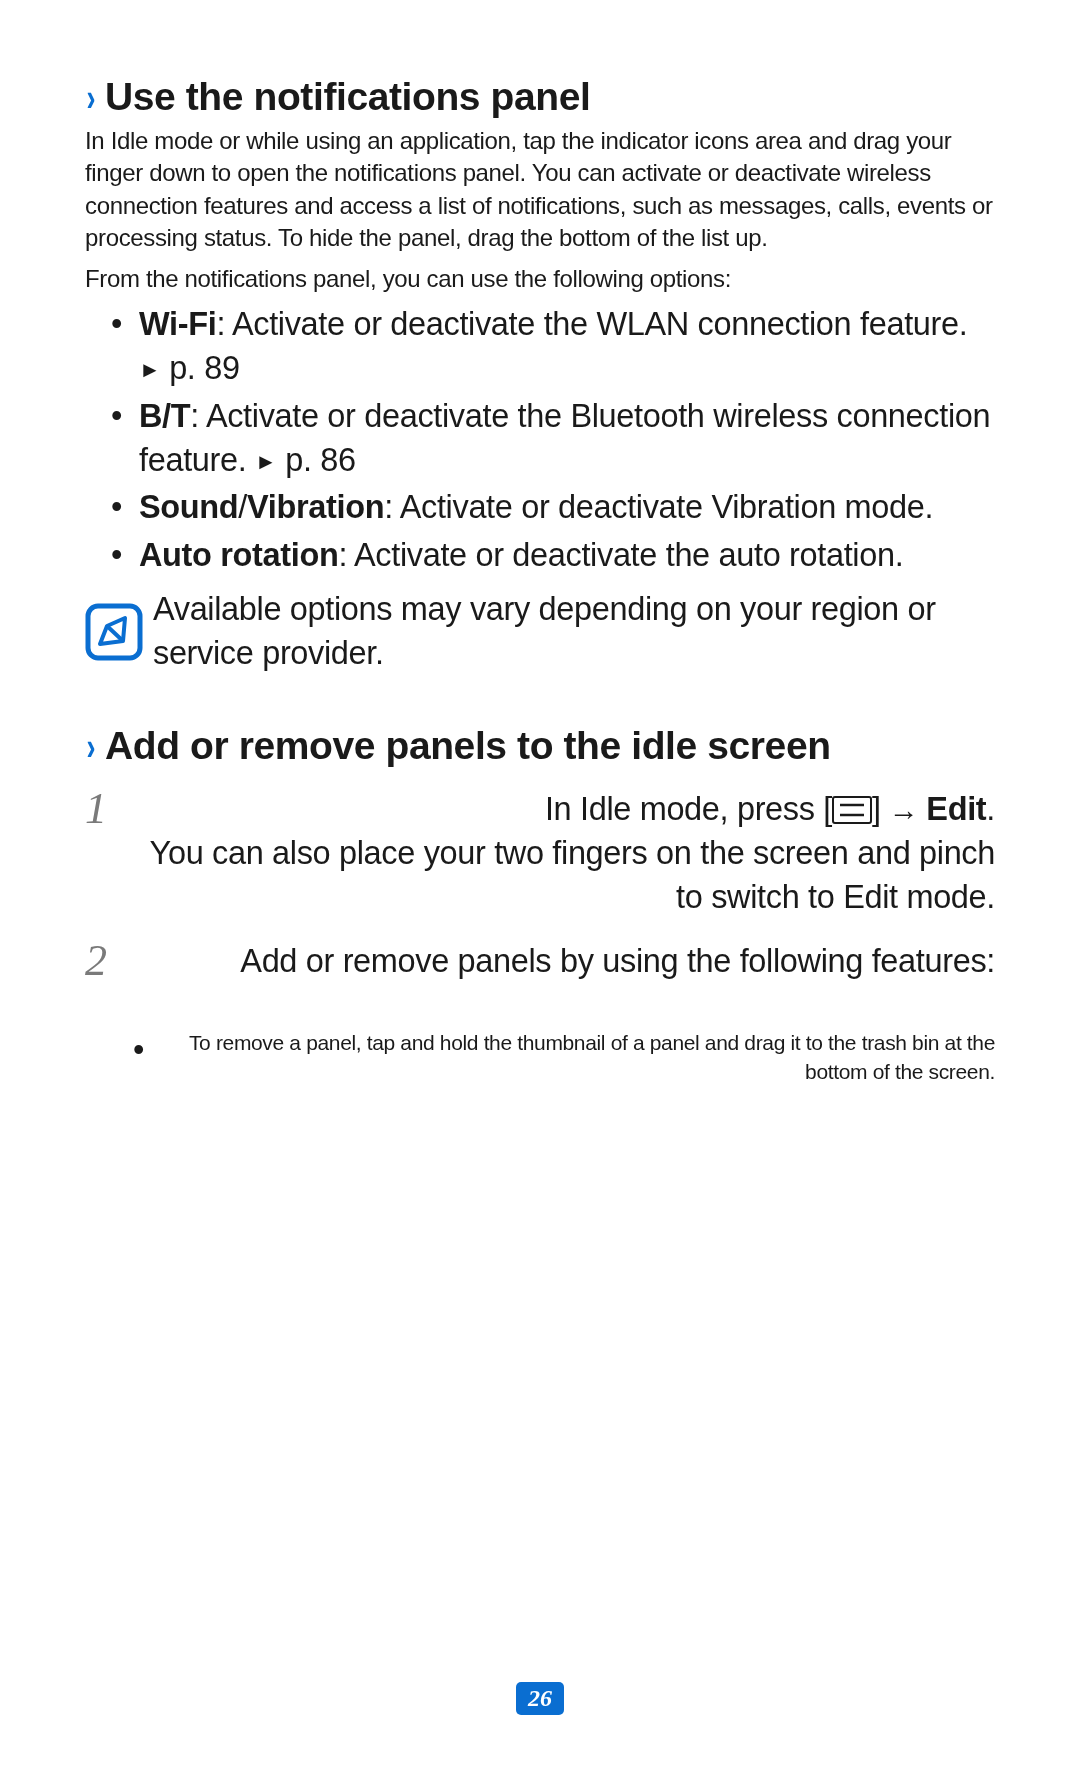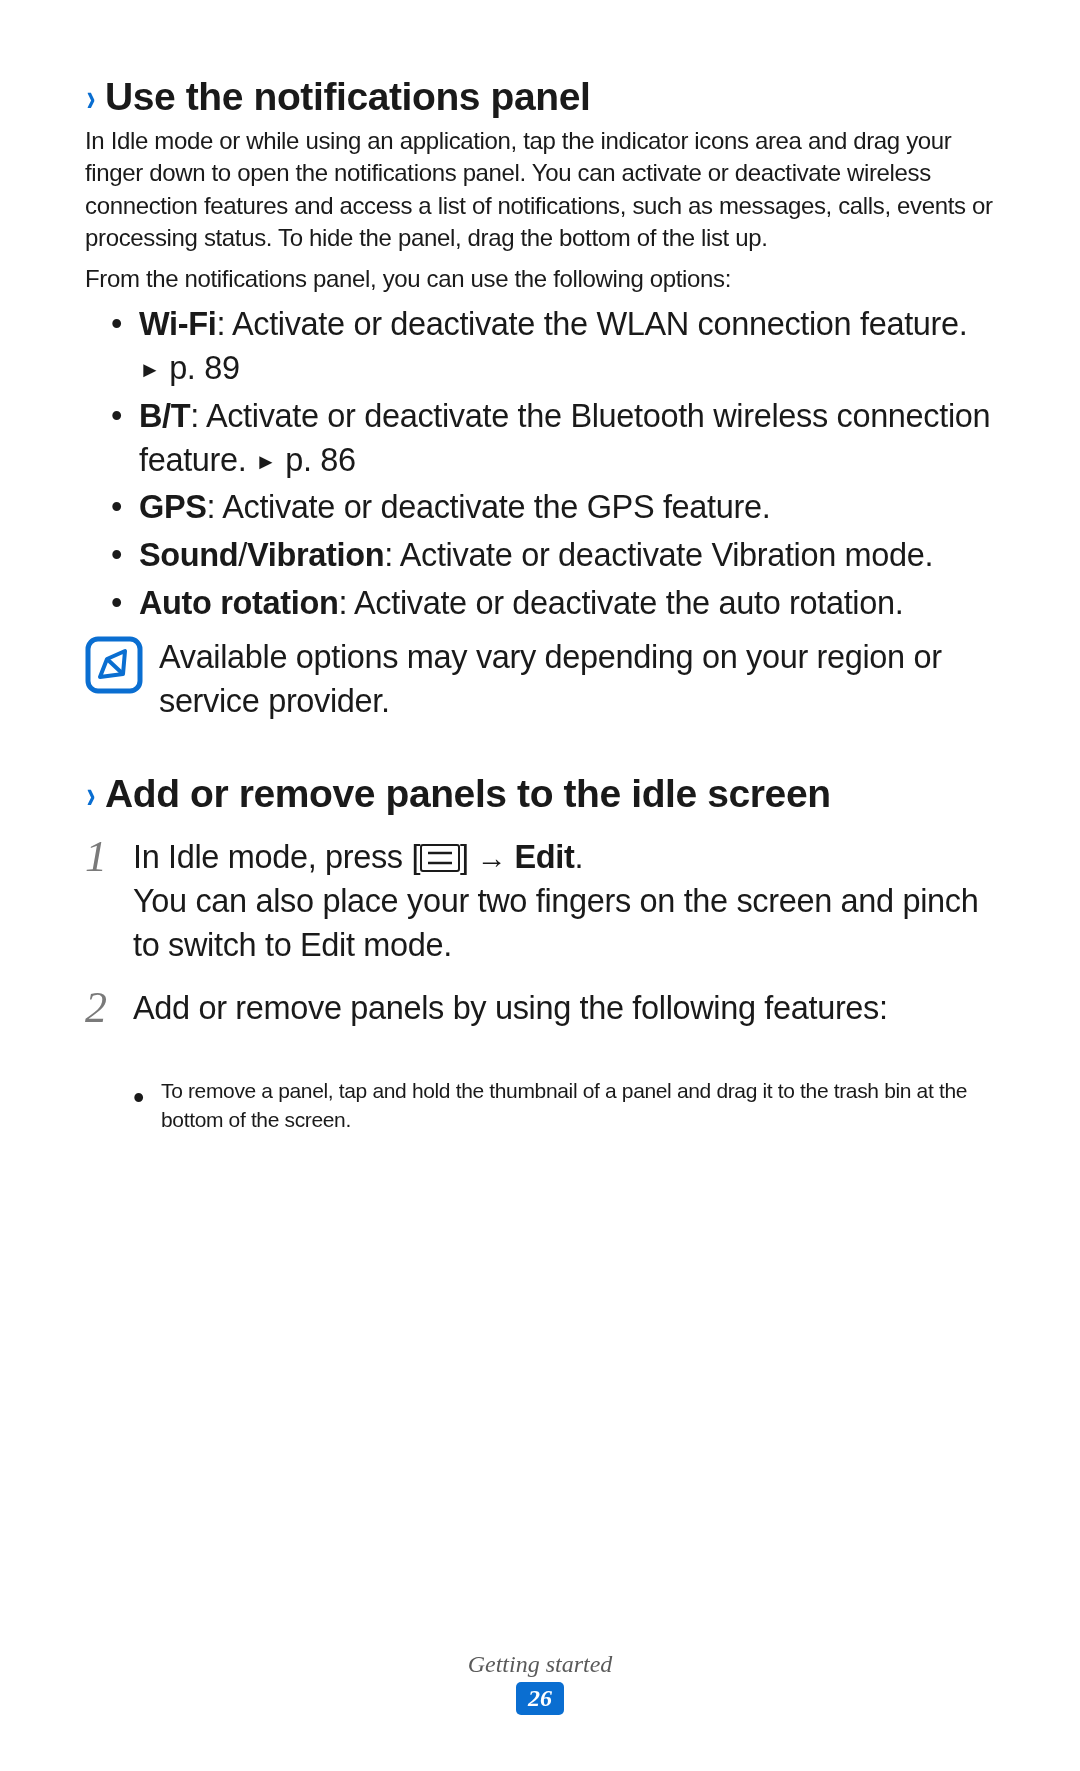--- a/index.html
+++ b/index.html
@@ -69,22 +69,22 @@
   .bold {
     font-weight: 700;
   }
   .tri {
     font-size: 22px;
     position: relative;
     top: -2px;
   }
   .note-row {
     display: flex;
-    align-items: flex-start;
-    gap: 16px;
+    align-items: center;
+    gap: 10px;
     margin-top: 10px;
   }
   .note-text {
     font-size: 32.5px;
     line-height: 1.35;
     letter-spacing: -0.35px;
     flex: 1;
   }
   .section-gap {
     margin-top: 48px;
@@ -104,20 +104,21 @@
     min-width: 30px;
     font-weight: 400;
     position: relative;
     top: -1px;
   }
   .num-body {
     font-size: 32.5px;
     line-height: 1.35;
     letter-spacing: -0.35px;
     flex: 1;
+    text-align: right;
   }
   .sub-bullet {
     list-style: none;
     padding-left: 0;
     margin-top: 6px;
   }
   .sub-bullet li {
     position: relative;
     padding-left: 28px;
     font-size: 21px;
@@ -182,23 +183,20 @@
   <p class="body-text para">From the notifications panel, you can use the following options:</p>
 
   <ul class="bullet-list">
     <li>
       <span class="bold">Wi-Fi</span><span>: Activate or deactivate the WLAN connection feature. </span><br><span class="tri">►</span> <span>p. 89</span>
     </li>
     <li>
       <span class="bold">B/T</span><span>: Activate or deactivate the Bluetooth wireless connection feature. </span><span class="tri">►</span> <span>p. 86</span>
     </li>
     <li>
-      <span class="bold">GPS</span><span>: Activate or deactivate the GPS feature.</span>
-    </li>
-    <li>
       <span class="bold">Sound</span><span>/</span><span class="bold">Vibration</span><span>: Activate or deactivate Vibration mode.</span>
     </li>
     <li>
       <span class="bold">Auto rotation</span><span>: Activate or deactivate the auto rotation.</span>
     </li>
   </ul>
 
   <div class="note-row">
     <svg class="note-icon-svg" width="58" height="58" viewBox="0 0 58 58">
       <rect x="3" y="3" width="52" height="52" rx="10" ry="10" fill="none" stroke="#0a6ed1" stroke-width="5"></rect>
@@ -232,15 +230,14 @@
       <div>Add or remove panels by using the following features:</div>
       <ul class="sub-bullet">
         <li>To remove a panel, tap and hold the thumbnail of a panel and drag it to the trash bin at the bottom of the screen.</li>
       </ul>
     </div>
   </div>
 
 </div>
 
 <div class="footer">
-  <div class="footer-title">Getting started</div>
   <div class="page-badge">26</div>
 </div>
 
 </body></html>

